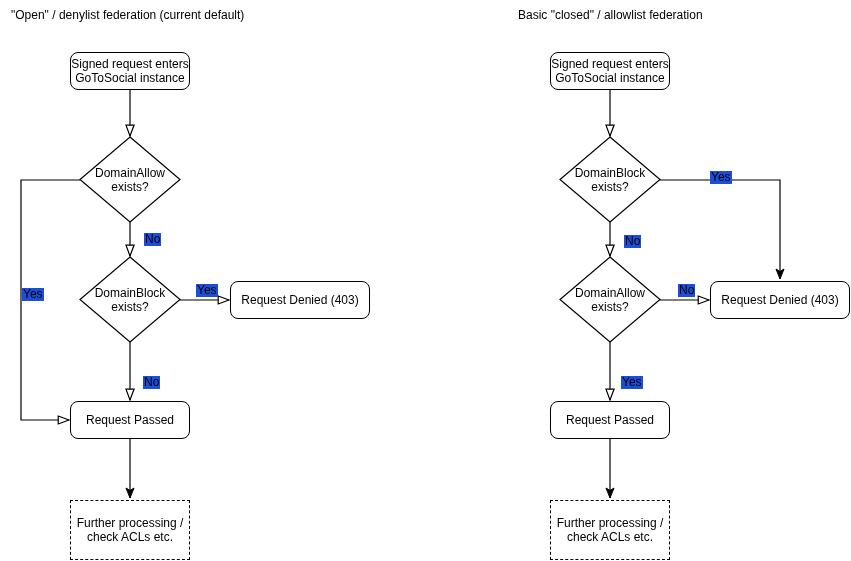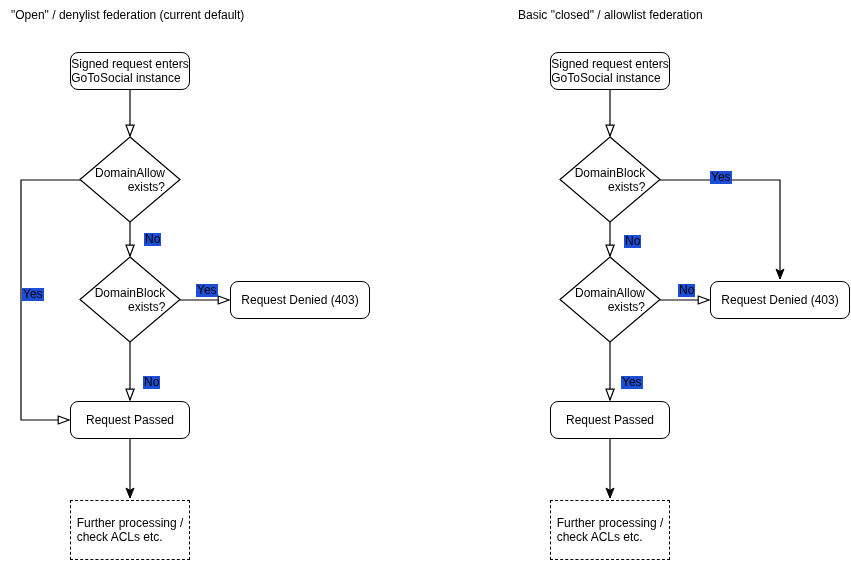--- a/index.html
+++ b/index.html
@@ -17,33 +17,34 @@
   .title {
     position: absolute;
     white-space: nowrap;
     line-height: 14px;
   }
   .node {
     position: absolute;
     display: flex;
     align-items: center;
     justify-content: center;
+    text-align: center;
     background: #ffffff;
     border: 1px solid #000000;
     box-sizing: border-box;
     line-height: 14px;
   }
   .rounded { border-radius: 8px; }
   .dashedbox { border: 1px dashed #000000; border-radius: 0; }
   .diamond-label {
     position: absolute;
     display: flex;
     align-items: center;
     justify-content: center;
-    text-align: right;
+    text-align: center;
     line-height: 14px;
   }
   .pre { white-space: pre-line; }
   .edge-label {
     position: absolute;
     background: #1d4ed8;
     line-height: 13px;
     padding: 0 1px;
   }
 </style>

